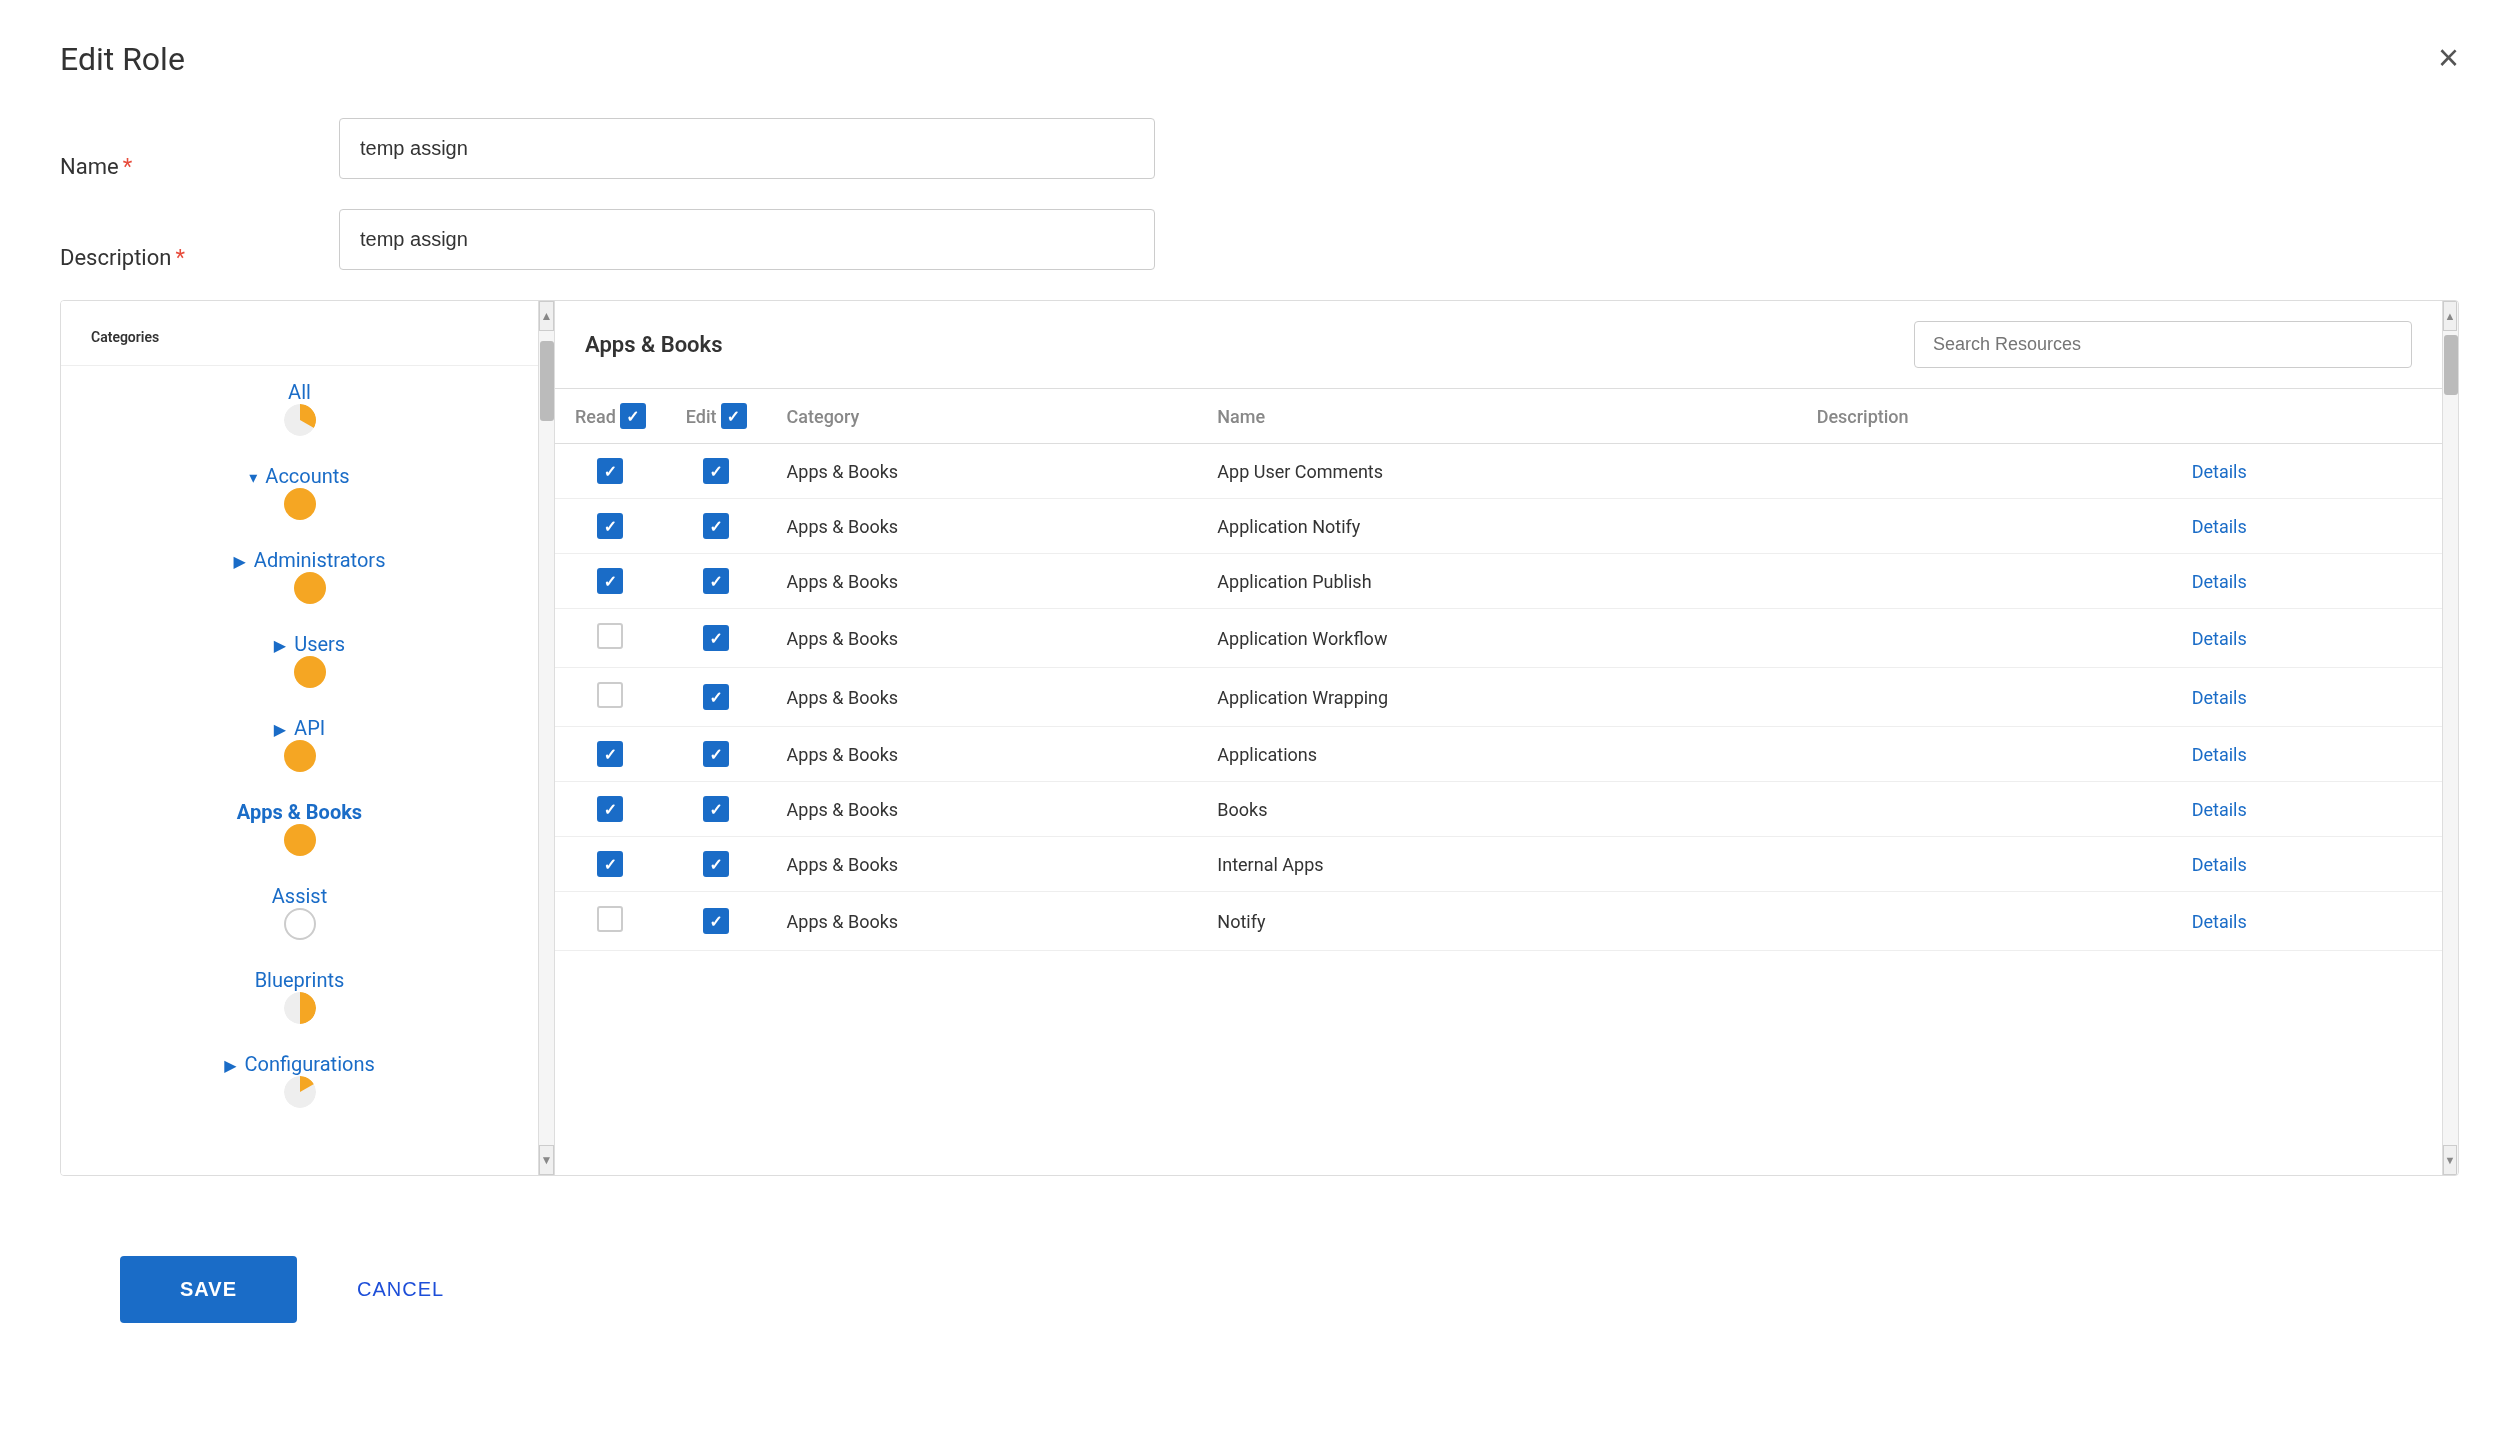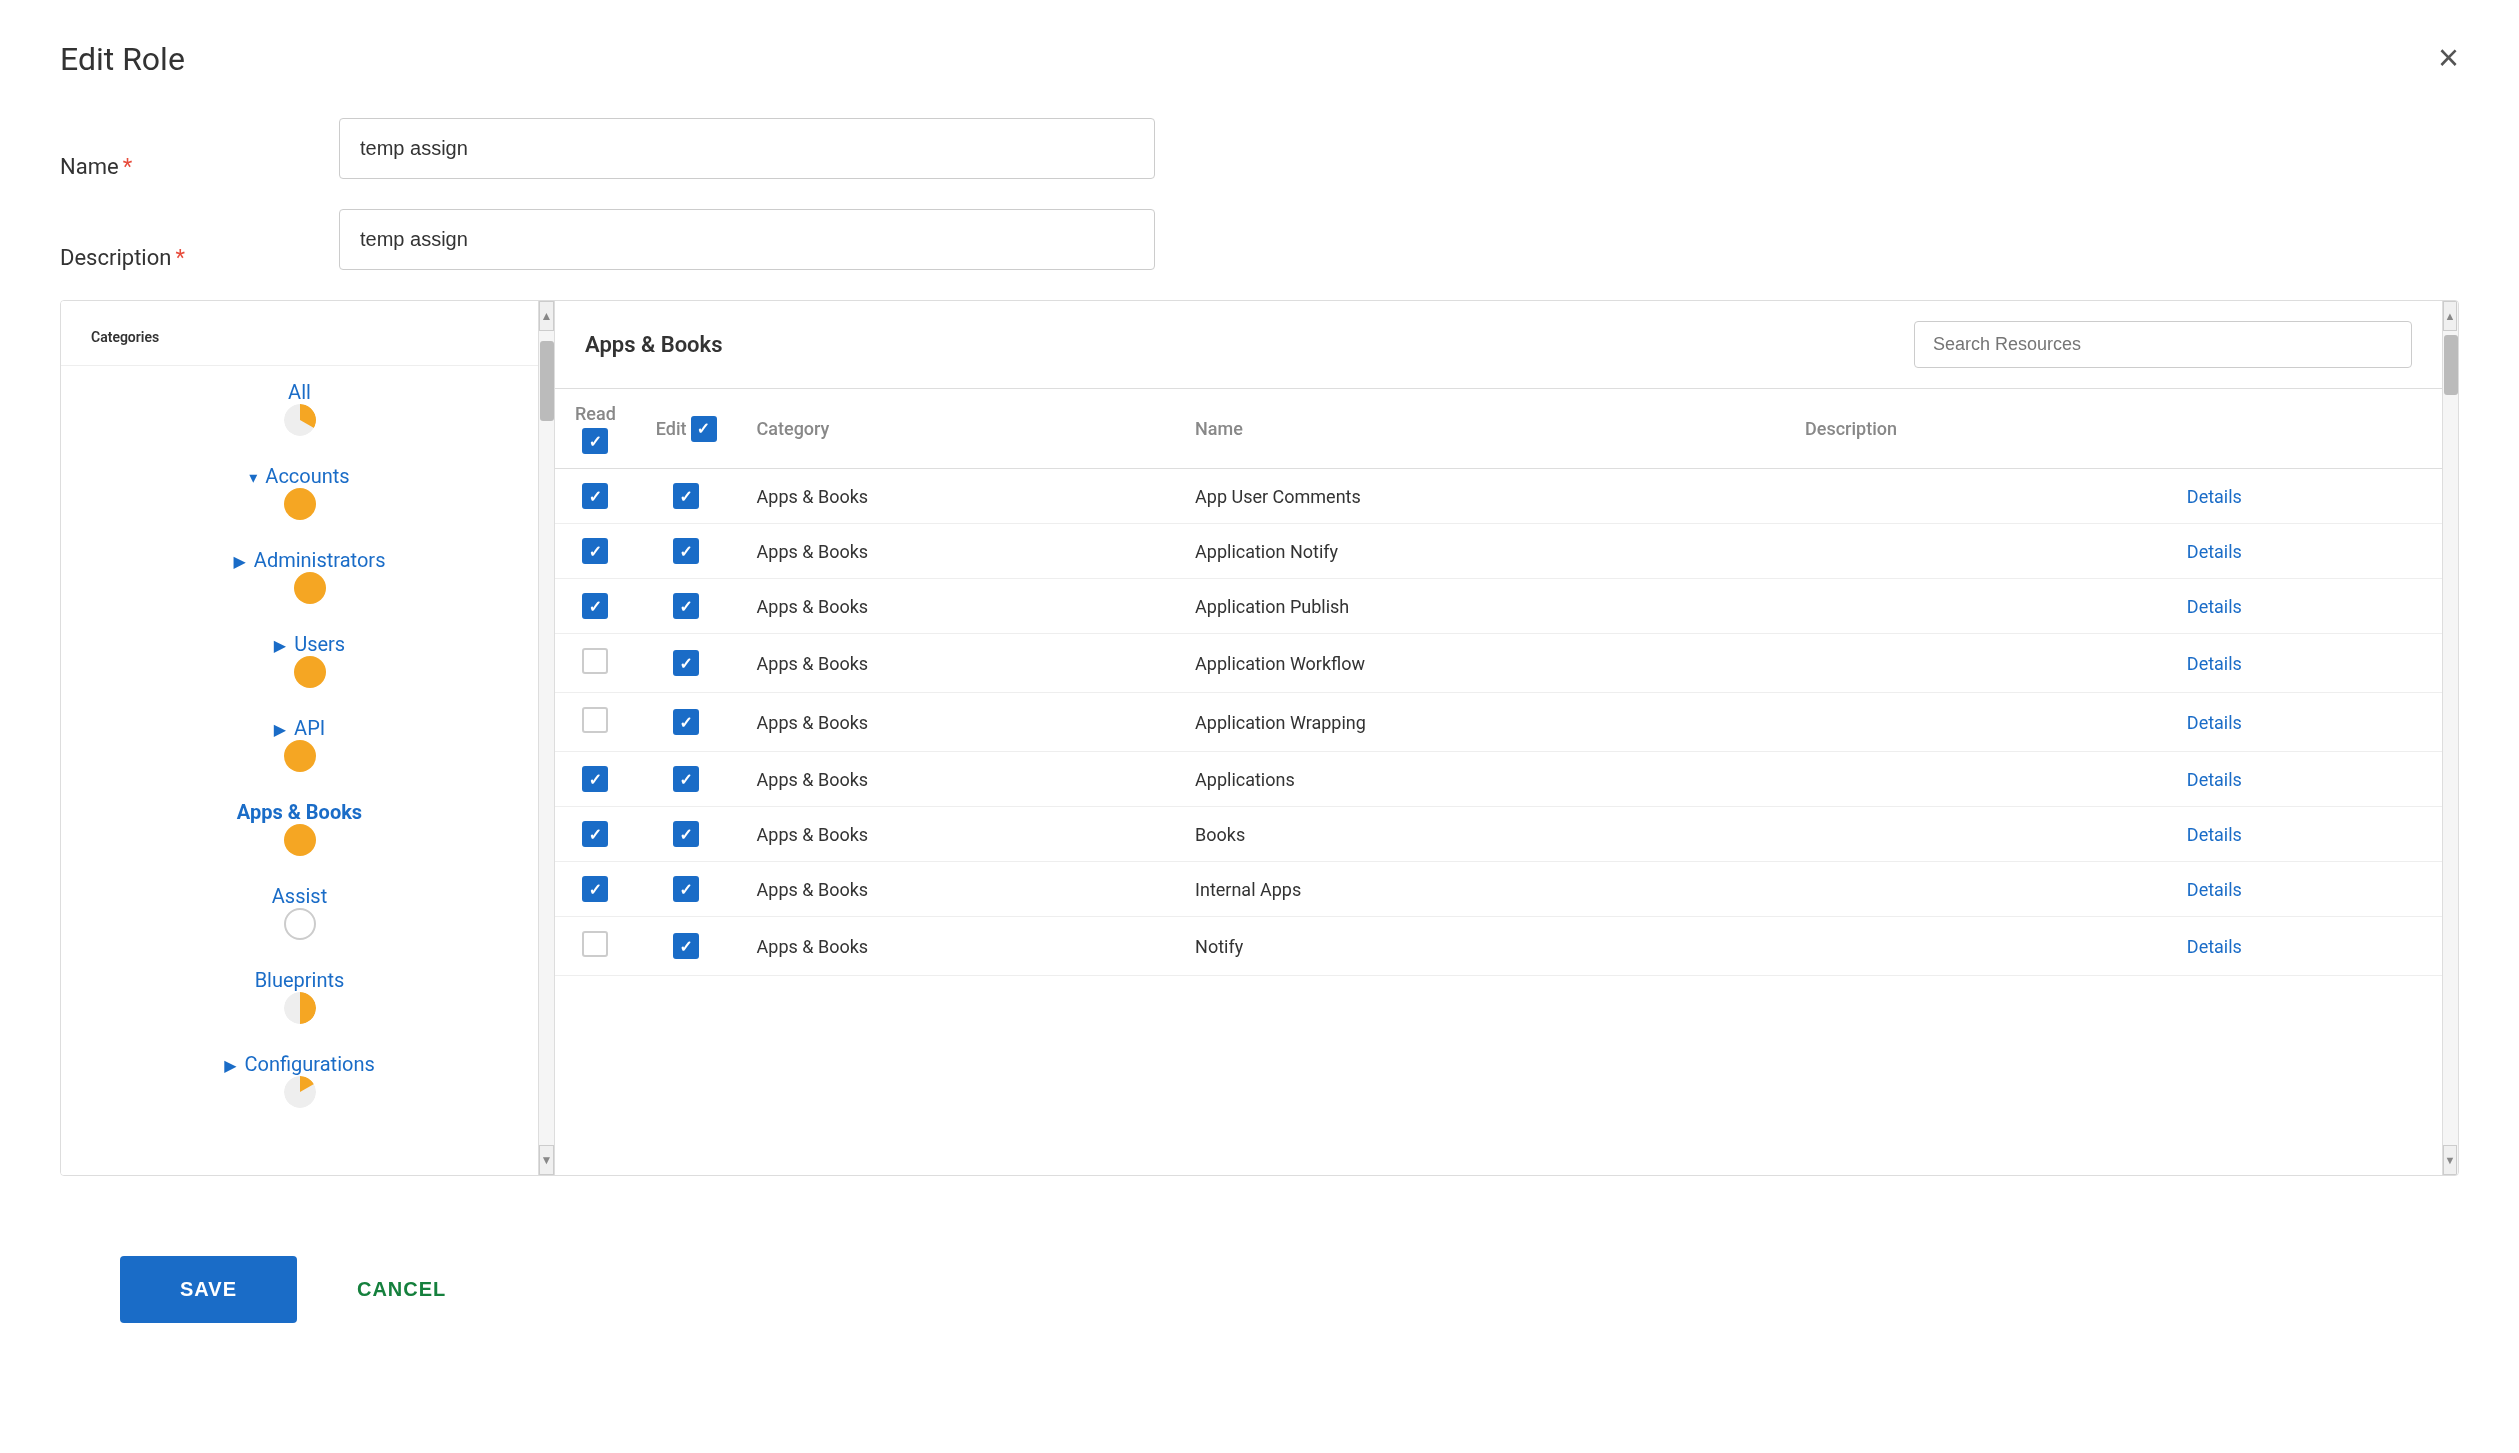--- a/index.html
+++ b/index.html
@@ -251,25 +251,25 @@
       border: none;
       padding: 22px 60px;
       font-size: 20px;
       font-weight: 600;
       border-radius: 4px;
       cursor: pointer;
       letter-spacing: 1px;
     }
     .btn-cancel {
       background: none;
-      color: #15803d;
+      color: #1d4ed8;
       border: none;
       padding: 22px 40px;
       font-size: 20px;
-      font-weight: 700;
+      font-weight: 400;
       cursor: pointer;
       letter-spacing: 1px;
     }
 
     
     .pie-svg {
       width: 32px;
       height: 32px;
       border-radius: 50%;
     }
@@ -378,21 +378,21 @@
       <div class="resources-header">
         <span class="resources-title">Apps &amp; Books</span>
         <input type="text" class="search-input" placeholder="Search Resources" style="">
       </div>
 
       <div class="table-container">
         <table class="resources-table">
           <thead>
             <tr>
               <th class="check-col">
-                <div style="display:flex;flex-direction:column;align-items:center;gap:4px;">
+                <div style="display:flex;flex-direction:row;align-items:center;gap:4px;">
                   <span style="color:#888;font-weight:500;font-size:18px;">Read</span>
                   <div class="custom-checkbox checked"></div>
                 </div>
               </th>
               <th class="check-col">
                 <div style="display:flex;flex-direction:row;align-items:center;gap:4px;">
                   <span style="color:#888;font-weight:500;font-size:18px;">Edit</span>
                   <div class="custom-checkbox checked"></div>
                 </div>
               </th>

